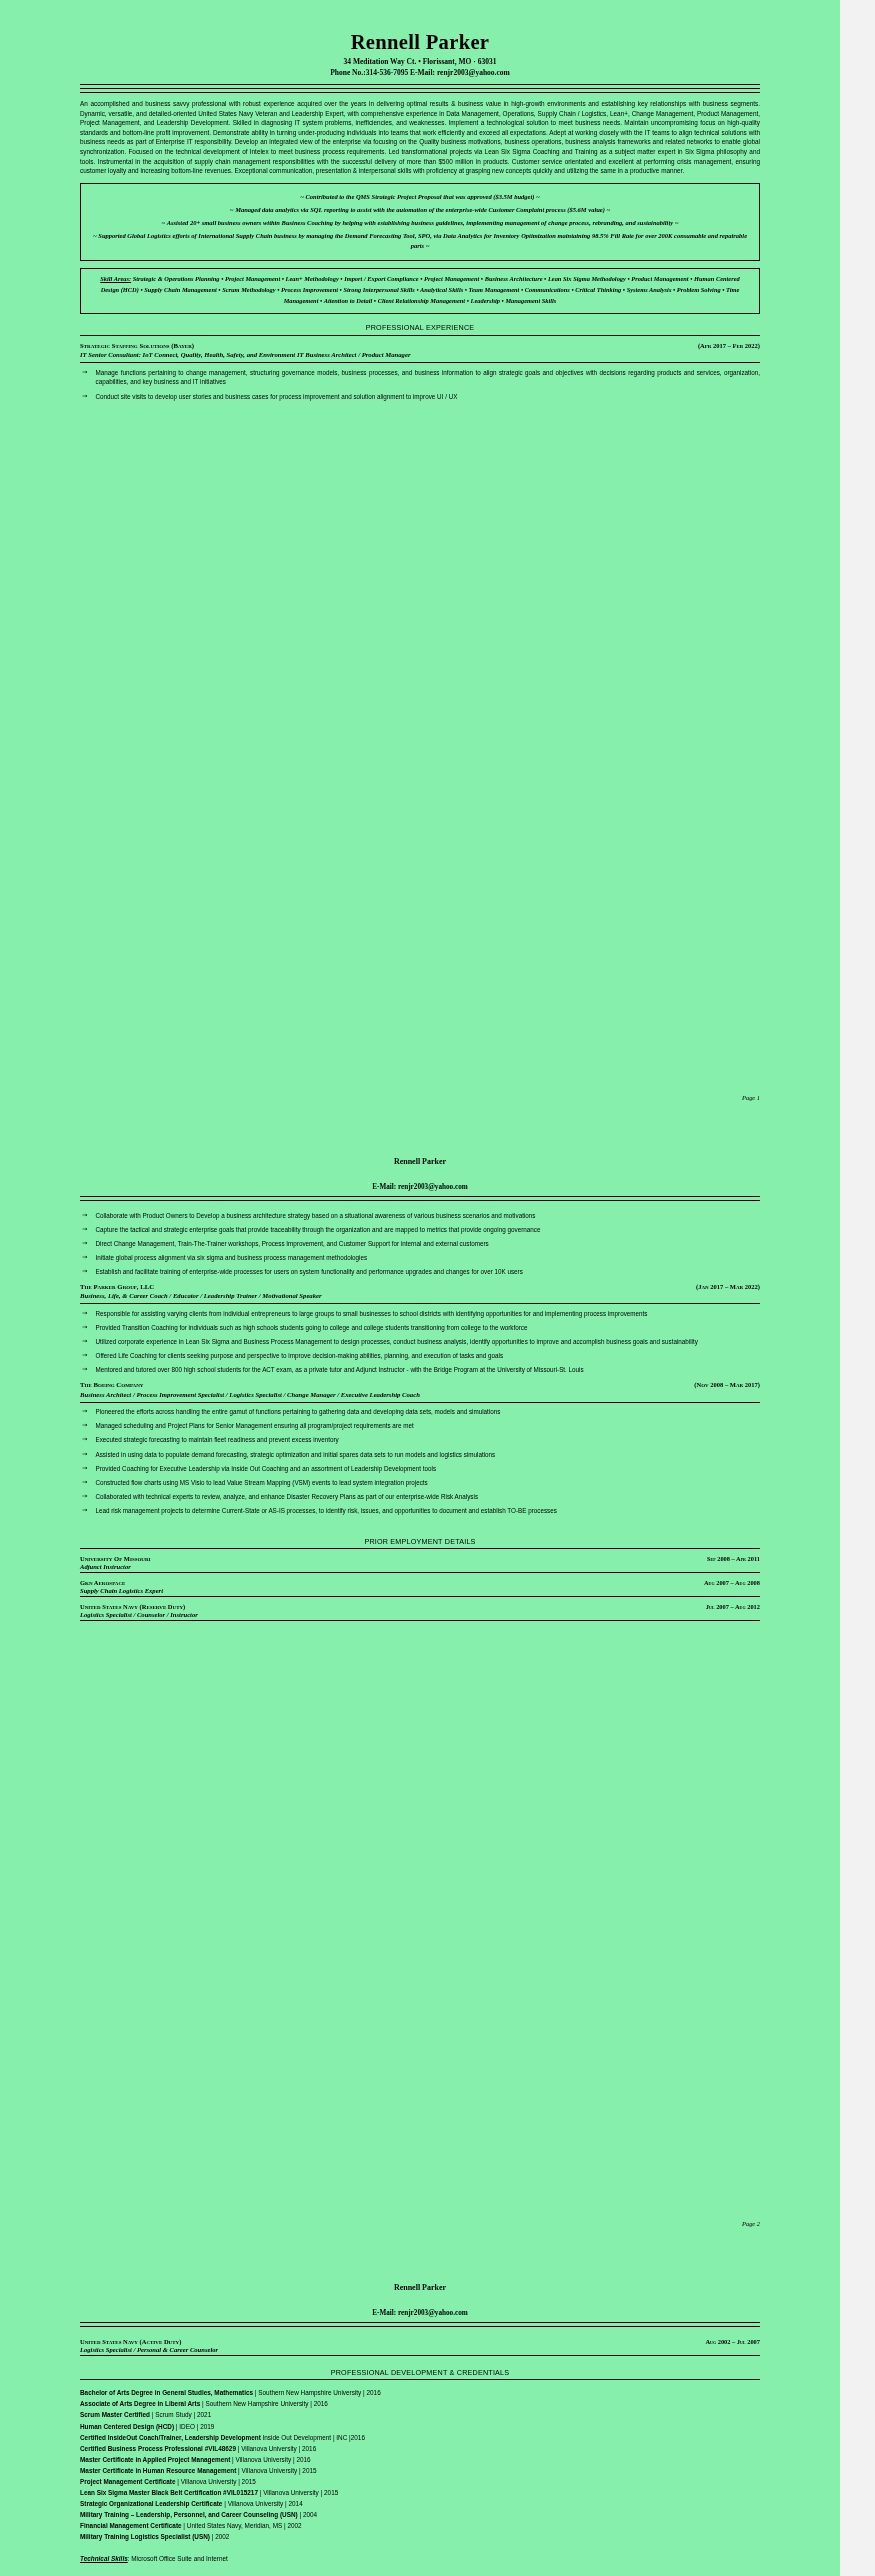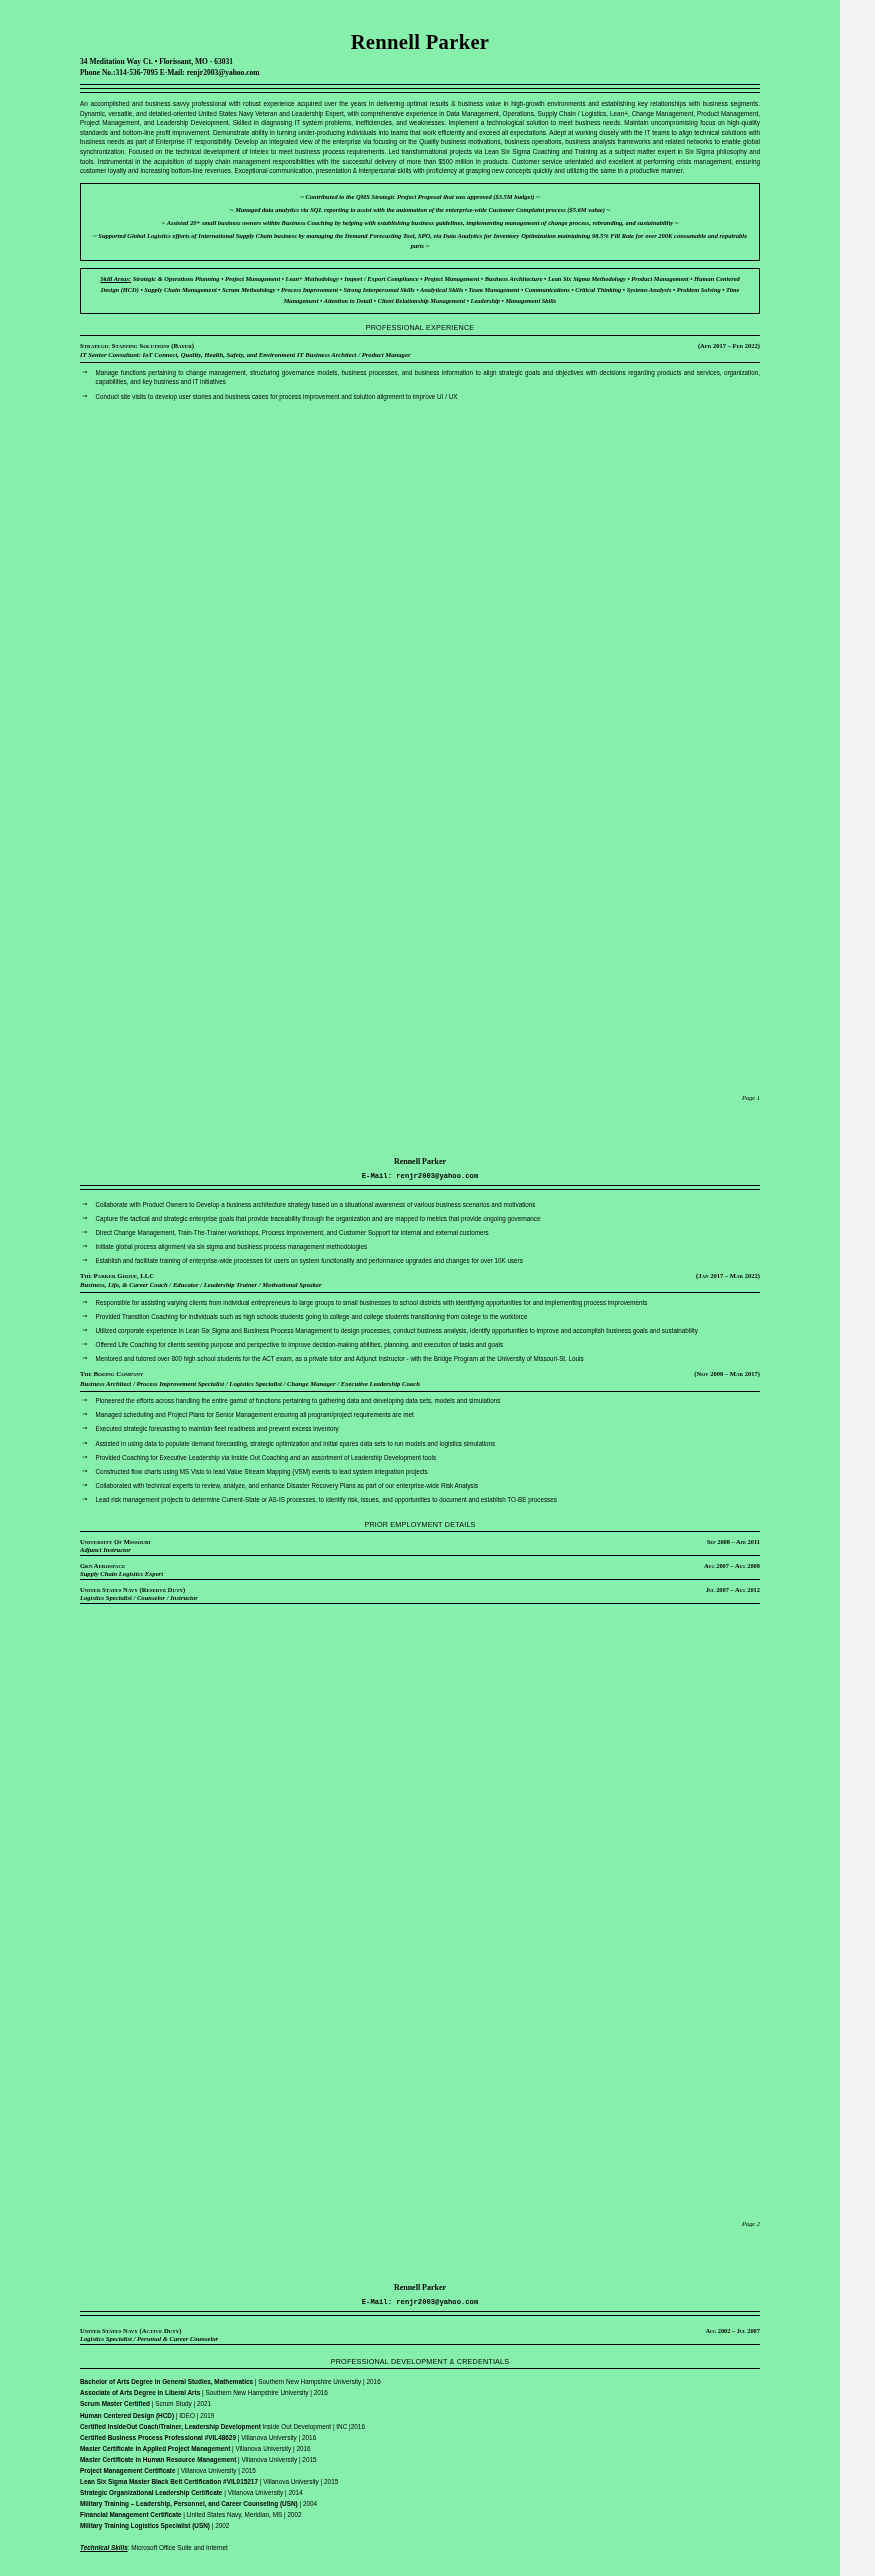--- a/index.html
+++ b/index.html
@@ -25,20 +25,21 @@
   
   .name {
     text-align: center;
     font-size: 20.6px;
     font-weight: bold;
     letter-spacing: 0.3px;
     margin: 0 0 3.1px 0;
     font-family: "Liberation Serif", serif;
   }
   .contact-line {
+    text-align: center;
     font-size: 7.5px;
     font-weight: bold;
     margin: 0;
     line-height: 1.45;
     font-family: "Liberation Serif", serif;
   }
   .hr-thick {
     border: 0;
     border-top: 1.3px solid #000;
     margin: 5.2px 0 0 0;
@@ -242,22 +243,22 @@
     margin-bottom: 1px;
   }
   .pg-header .nm {
     font-size: 8px;
     font-weight: bold;
     font-family: "Liberation Serif", serif;
   }
   .pg-header .em {
     font-size: 7.2px;
     font-weight: bold;
-    font-family: Liberation Mono, monospace;
-    margin-top: 6px;
+    font-family: Liberation Serif, serif;
+    margin-top: 17px;
   }
 
   .page-num {
     position: absolute;
     right: 80px;
     bottom: 25px;
     font-size: 6.4px;
     font-style: italic;
     font-family: "Liberation Serif", serif;
   }
@@ -354,21 +355,21 @@
       <li>Managed scheduling and Project Plans for Senior Management ensuring all program/project requirements are met</li>
       <li>Executed strategic forecasting to maintain fleet readiness and prevent excess inventory</li>
       <li>Assisted in using data to populate demand forecasting, strategic optimization and initial spares data sets to run models and logistics simulations</li>
       <li>Provided Coaching for Executive Leadership via Inside Out Coaching and an assortment of Leadership Development tools</li>
       <li>Constructed flow charts using MS Visio to lead Value Stream Mapping (VSM) events to lead system integration projects</li>
       <li>Collaborated with technical experts to review, analyze, and enhance Disaster Recovery Plans as part of our enterprise-wide Risk Analysis</li>
       <li>Lead risk management projects to determine Current-State or AS-IS processes, to identify risk, issues, and opportunities to document and establish TO-BE processes</li>
     </ul>
   </div>
 
-  <div class="section-head" style="margin-top:15px">PRIOR EMPLOYMENT DETAILS</div>
+  <div class="section-head" style="margin-top:21px">PRIOR EMPLOYMENT DETAILS</div>
   <hr class="hr-mid">
 
   <div class="prior-entry">
     <div class="prior-row">
       <span class="prior-org">University Of Missouri</span>
       <span class="prior-dates">Sep 2008 – Apr 2011</span>
     </div>
     <div class="prior-title">Adjunct Instructor</div>
     <hr class="prior-line">
   </div>

